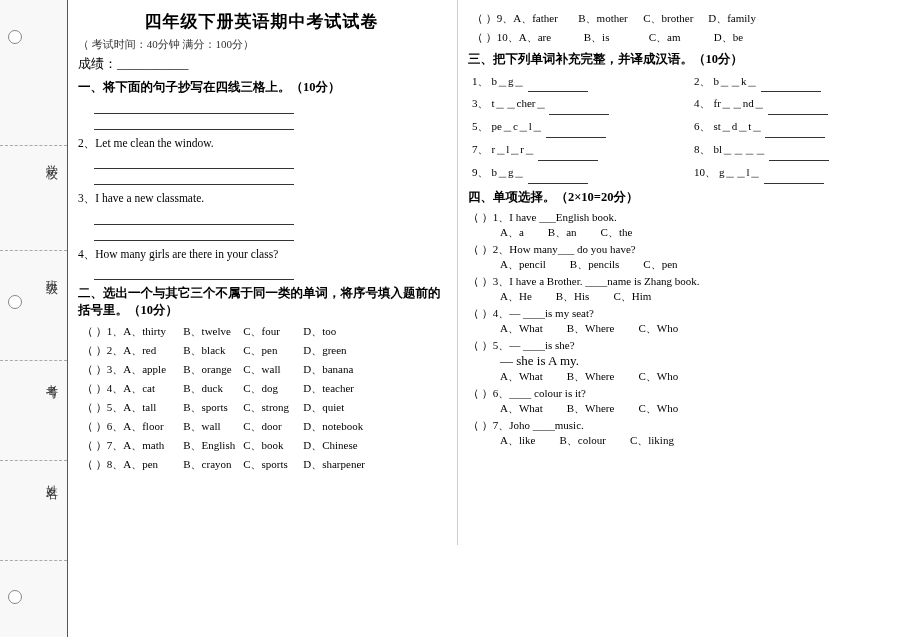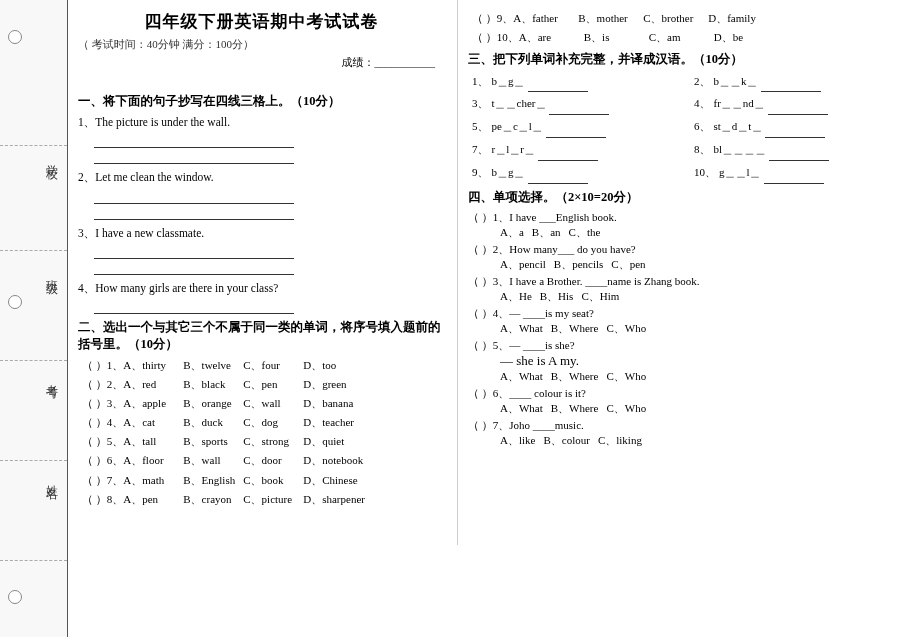--- a/index.html
+++ b/index.html
@@ -86,23 +86,22 @@
       margin-bottom: 4px;
       letter-spacing: 1px;
     }
     .exam-subtitle {
       text-align: left;
       font-size: 11px;
       color: #333;
       margin-bottom: 3px;
     }
     .exam-score {
-      text-align: right;
-      font-size: 11px;
-      margin-bottom: 23px;
+      font-size: 13px;
+      margin-bottom: 6px;
       padding-right: 10px;
     }
 
     .section-title {
       font-size: 12.5px;
       font-weight: bold;
       margin: 5px 0 4px 0;
     }
 
     .question {
@@ -160,21 +159,21 @@
       margin-bottom: 2px;
       font-size: 11px;
     }
     .sec4-row {
       display: flex;
       align-items: baseline;
       margin-bottom: 0px;
     }
     .sec4-options {
       display: flex;
-      gap: 8px;
+      gap: 24px;
       margin-left: 32px;
       margin-bottom: 1px;
     }
 
     
   </style>
 </head>
 <body>
 
 <div class="left-margin">
@@ -196,21 +195,20 @@
 
 <div class="content">
 
   <div class="page-left">
     <div class="exam-title">四年级下册英语期中考试试卷</div>
     <div class="exam-subtitle">（ 考试时间：40分钟  满分：100分）</div>
     <div class="exam-score">成绩：___________</div>
 
     <div class="section-title">一、将下面的句子抄写在四线三格上。（10分）</div>
 
-    <div class="question">1、The picture is under the wall.</div>
     <div class="writing-lines">
       <div class="writing-line"></div>
       <div class="writing-line"></div>
     </div>
 
     <div class="question">2、Let me clean the window.</div>
     <div class="writing-lines">
       <div class="writing-line"></div>
       <div class="writing-line"></div>
     </div>
@@ -274,21 +272,21 @@
         <span>（ ）7、</span>
         <span class="opt">A、math</span>
         <span class="opt">B、English</span>
         <span class="opt">C、book</span>
         <span class="opt">D、Chinese</span>
       </div>
       <div class="sec2-row">
         <span>（ ）8、</span>
         <span class="opt">A、pen</span>
         <span class="opt">B、crayon</span>
-        <span class="opt">C、picture</span>
+        <span class="opt">C、sports</span>
         <span class="opt">D、sharpener</span>
       </div>
     </div>
   </div>
 
   <div class="page-right">
 
     <div class="right-items">
       <div class="sec2-row">
         <span>（ ）9、</span>

